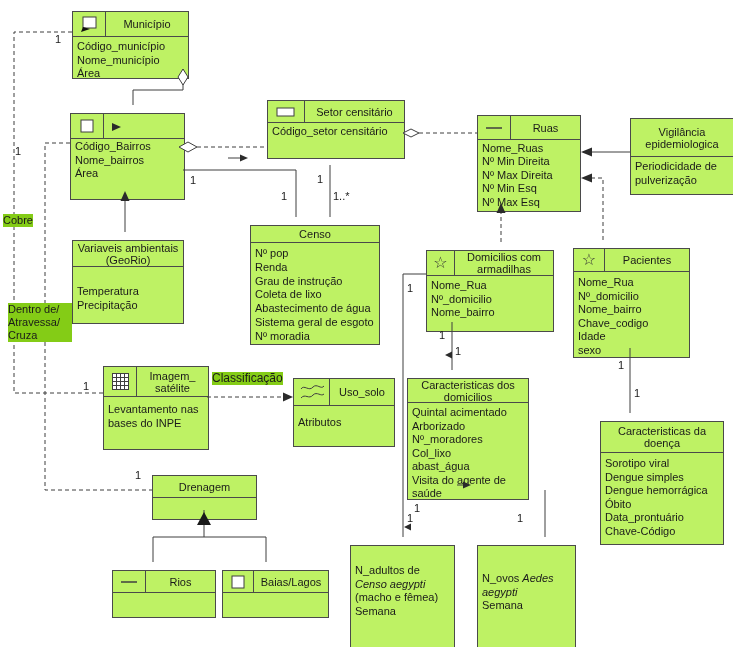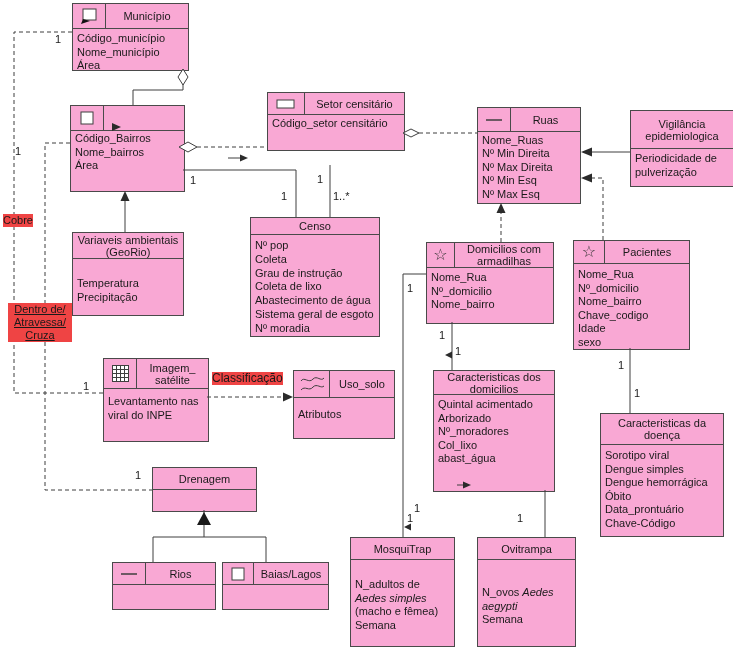--- a/index.html
+++ b/index.html
@@ -1,30 +1,30 @@
 <!DOCTYPE html>
 <html><head>
 <meta charset="utf-8">
 <style>
   html,body{margin:0;padding:0;background:#fff;}
   .canvas{position:relative;width:733px;height:647px;background:#ffffff;
           font-family:"Liberation Sans",sans-serif;color:#1a1a1a;overflow:hidden;}
-  .entity{position:absolute;border:1px solid #4a4a4a;background:#f9a8d4;font-size:11px;overflow:hidden;}
+  .entity{position:absolute;border:1px solid #4a4a4a;background:#bef264;font-size:11px;overflow:hidden;margin-top:8px;}
   .hdr{display:flex;border-bottom:1px solid #4a4a4a;align-items:stretch;}
   .icell{width:32px;flex:none;border-right:1px solid #4a4a4a;display:flex;align-items:center;justify-content:center;}
   .title{flex:1;display:flex;align-items:center;justify-content:center;text-align:center;
          white-space:pre-line;line-height:12px;padding:1px 2px;}
   .attrs{padding:2px 2px 0 4px;line-height:13.5px;}
   .attr-line{white-space:normal;}
   svg.overlay{position:absolute;left:0;top:0;z-index:20;pointer-events:none;}
   .ent-layer{position:absolute;left:0;top:0;width:733px;height:647px;z-index:10;}
   .lbl-layer{position:absolute;left:0;top:0;width:733px;height:647px;z-index:30;pointer-events:none;}
   .lbl{position:absolute;font-size:11px;line-height:11px;color:#1a1a1a;}
-  .relname{position:absolute;font-size:11px;line-height:13px;background:#ef4444;color:#1a1a1a;}
-  .relname.center{text-align:center;white-space:pre-line;text-decoration:underline;}
+  .relname{position:absolute;font-size:11px;line-height:13px;background:#84cc16;color:#1a1a1a;}
+  .relname.center{white-space:pre-line;}
   .star{font-size:16px;line-height:16px;color:#333;}
   .dash{stroke-dasharray:4 3;}
 </style>
 </head>
 <body>
 
 <div class="canvas">
 
   <div class="ent-layer">
 
@@ -112,21 +112,21 @@
           <div class="attr-line">Precipitação</div>
         </div>
     </div>
 
     <div class="entity" style="left:250px;top:217px;width:128px;height:118px">
       <div class="hdr" style="height:16px">
         <span class="title">Censo</span>
       </div>
       <div class="attrs" style="padding-top:4px;line-height:13.8px">
           <div class="attr-line">Nº pop</div>
-          <div class="attr-line">Coleta</div>
+          <div class="attr-line">Renda</div>
           <div class="attr-line">Grau de instrução</div>
           <div class="attr-line">Coleta de lixo</div>
           <div class="attr-line">Abastecimento de água</div>
           <div class="attr-line">Sistema geral de esgoto</div>
           <div class="attr-line">Nº moradia</div>
         </div>
     </div>
 
     <div class="entity" style="left:426px;top:242px;width:126px;height:80px">
       <div class="hdr" style="height:24px">
@@ -165,50 +165,51 @@
         <span class="icell">
           <svg width="19" height="19">
               <rect x="1.5" y="1.5" width="16" height="16" fill="#fff" stroke="#3f3f3f"></rect>
               <path d="M5.5 1.5V17.5 M9.5 1.5V17.5 M13.5 1.5V17.5 M1.5 5.5H17.5 M1.5 9.5H17.5 M1.5 13.5H17.5" stroke="#3f3f3f" fill="none"></path>
             </svg>
         </span>
         <span class="title">Imagem_
 satélite</span>
       </div>
       <div class="attrs" style="padding-top:6px">
-          <div class="attr-line">Levantamento nas viral do INPE</div>
+          <div class="attr-line">Levantamento nas bases do INPE</div>
         </div>
     </div>
 
     <div class="entity" style="left:293px;top:370px;width:100px;height:67px">
       <div class="hdr" style="height:26px">
         <span class="icell" style="width:35px">
           <svg width="28" height="22">
               <path d="M3 8 C6 3, 11 11, 15 6 C19 2, 23 9, 26 5" fill="none" stroke="#3f3f3f"></path>
               <path d="M3 17 C7 12, 11 19, 15 14 C19 10, 23 16, 26 13" fill="none" stroke="#3f3f3f"></path>
             </svg>
         </span>
         <span class="title">Uso_solo</span>
       </div>
       <div class="attrs" style="padding-top:10px">
           <div class="attr-line">Atributos</div>
         </div>
     </div>
 
-    <div class="entity" style="left:433px;top:370px;width:120px;height:120px">
+    <div class="entity" style="left:407px;top:370px;width:120px;height:120px">
       <div class="hdr" style="height:23px">
         <span class="title">Caracteristicas dos
 domicilios</span>
       </div>
       <div class="attrs" style="padding-top:3px">
           <div class="attr-line">Quintal acimentado</div>
           <div class="attr-line">Arborizado</div>
           <div class="attr-line">Nº_moradores</div>
           <div class="attr-line">Col_lixo</div>
           <div class="attr-line">abast_água</div>
+          <div class="attr-line">Visita do agente de saúde</div>
         </div>
     </div>
 
     <div class="entity" style="left:600px;top:413px;width:122px;height:122px">
       <div class="hdr" style="height:30px">
         <span class="title">Caracteristicas da
 doença</span>
       </div>
       <div class="attrs" style="padding-top:4px">
           <div class="attr-line">Sorotipo viral</div>
@@ -245,35 +246,29 @@
           <svg width="20" height="6">
               <line x1="2" y1="3" x2="18" y2="3" stroke="#3f3f3f" stroke-width="1.5"></line>
             </svg>
         </span>
         <span class="title">Rios</span>
       </div>
       <div class="attrs"></div>
     </div>
 
     <div class="entity" style="left:350px;top:537px;width:103px;height:108px">
-      <div class="hdr" style="height:21px">
-        <span class="title">MosquiTrap</span>
-      </div>
       <div class="attrs" style="padding-top:18px">
           <div class="attr-line">N_adultos de</div>
-          <div class="attr-line"><i>Aedes simples</i></div>
+          <div class="attr-line"><i>Censo aegypti</i></div>
           <div class="attr-line">(macho e fêmea)</div>
           <div class="attr-line">Semana</div>
         </div>
     </div>
 
     <div class="entity" style="left:477px;top:537px;width:97px;height:108px">
-      <div class="hdr" style="height:21px">
-        <span class="title">Ovitrampa</span>
-      </div>
       <div class="attrs" style="padding-top:26px">
           <div class="attr-line">N_ovos <i>Aedes</i></div>
           <div class="attr-line"><i>aegypti</i></div>
           <div class="attr-line">Semana</div>
         </div>
     </div>
 
   </div>
 
   <svg class="overlay" width="733" height="647">

